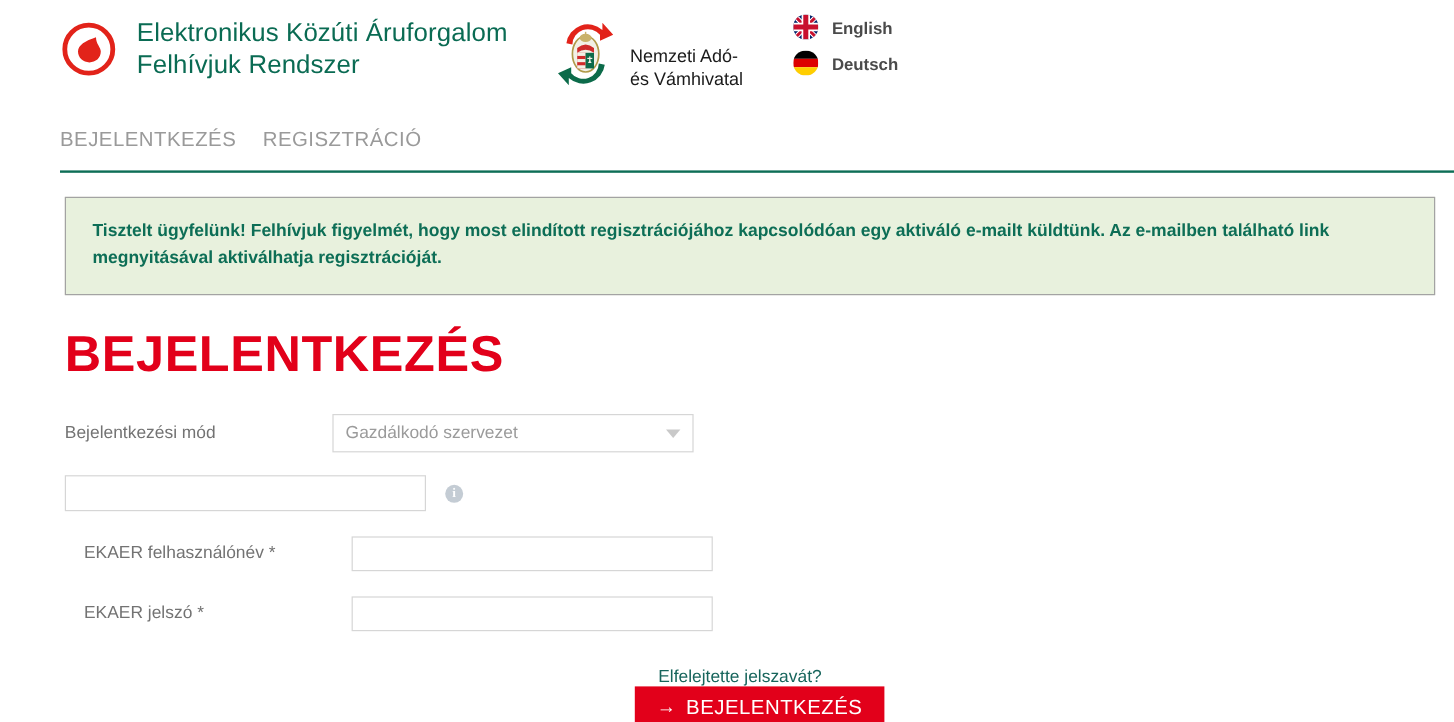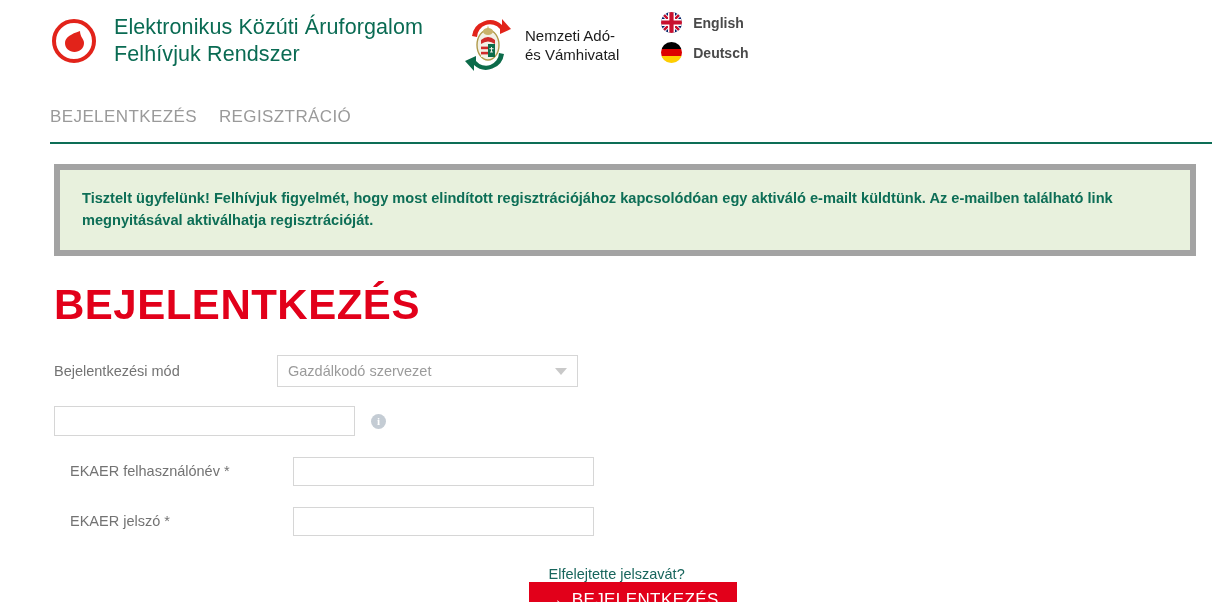--- a/index.html
+++ b/index.html
@@ -42,21 +42,21 @@
     font-size: 21.5px;
     line-height: 27px;
     color: #0a6b53;
     font-weight: 400;
     white-space: nowrap;
     letter-spacing: .1px;
   }
 
   .nav-block {
     display: flex;
-    align-items: center;
+    align-items: flex-end;
     margin-top: 14px;
     margin-left: 22px;
   }
   .nav-emblem {
     width: 58px;
     height: 62px;
     flex: 0 0 58px;
     position: relative;
   }
   .nav-text {
@@ -115,21 +115,21 @@
     border: 0;
     border-top: 2px solid #0d6e56;
     height: 0;
     margin-top: 4px;
     margin-bottom: 0;
   }
 
   
   .alert {
     margin: 20px 16px 0 54px;
-    border: 6px solid #a3a3a3;
+    border: 1px solid #a3a3a3;
     background: #e8f1dd;
     padding: 17px 22px 19px 22px;
     box-sizing: border-box;
     width: 1142px;
   }
   .alert-text {
     color: #0d6e56;
     font-weight: bold;
     font-size: 14.6px;
     line-height: 22px;

